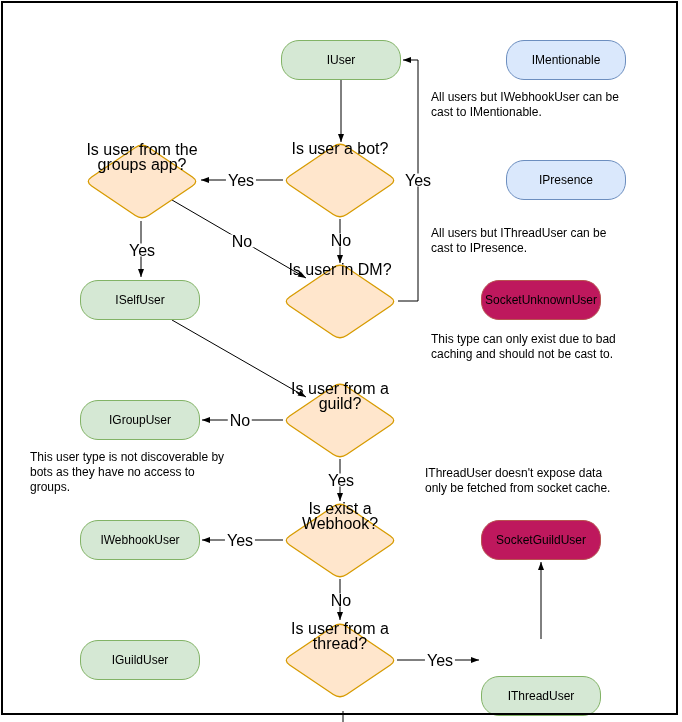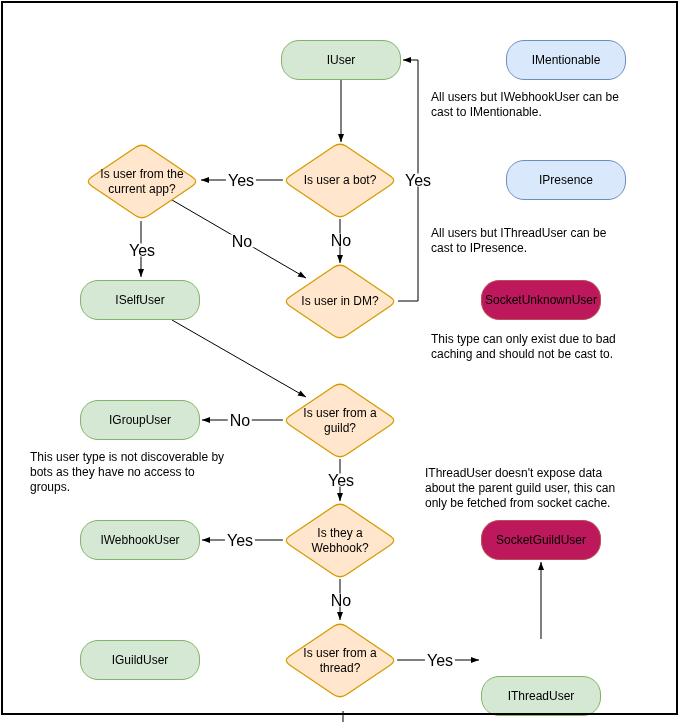--- a/index.html
+++ b/index.html
@@ -17,22 +17,22 @@
     border-radius:18px; display:flex; align-items:center; justify-content:center;
     font-size:12px; text-align:center;
   }
   .node.green { background:#d5e8d4; border:1.3px solid #82b366; }
   .node.blue  { background:#dae8fc; border:1.3px solid #6c8ebf;margin-left:25px; }
   .node.red   { background:#be185d; border:1.3px solid #b85450; }
   .diamond { position:absolute; width:116px; height:79px; }
   .diamond svg { position:absolute; left:0; top:0; }
   .dlabel {
     position:absolute; left:0; top:0; width:116px; height:79px;
-    display:flex; flex-direction:column; align-items:center; justify-content:center;
-    font-size:12px; line-height:15px; text-align:center;
+    display:flex; flex-direction:column; align-items:center; 
+    font-size:16px; line-height:15px; text-align:center;
   }
   .note {
     position:absolute; font-size:12px; line-height:15px; text-align:left;
   }
   .elabel {
     position:absolute; transform:translate(-50%,-50%); background:#ffffff;
     font-size:16px; line-height:13px; padding:0 2px; white-space:nowrap;
   }
 </style>
 </head>
@@ -70,21 +70,21 @@
     <div>Is user a bot?</div>
   </div>
 </div>
 
 <div class="diamond" style="left:84px;top:142px">
   <svg viewBox="0 0 116 79" width="116" height="79">
     <path d="M64.63 5.48 L108.37 35.02 Q115 39.5 108.37 43.98 L64.63 73.52 Q58 78 51.37 73.52 L7.63 43.98 Q1 39.5 7.63 35.02 L51.37 5.48 Q58 1 64.63 5.48 Z" fill="#ffe6cc" stroke="#d79b00" stroke-width="1.3"></path>
   </svg>
   <div class="dlabel">
     <div>Is user from the</div>
-    <div>current app?</div>
+    <div>groups app?</div>
   </div>
 </div>
 
 <div class="diamond" style="left:282px;top:262px">
   <svg viewBox="0 0 116 79" width="116" height="79">
     <path d="M64.63 5.48 L108.37 35.02 Q115 39.5 108.37 43.98 L64.63 73.52 Q58 78 51.37 73.52 L7.63 43.98 Q1 39.5 7.63 35.02 L51.37 5.48 Q58 1 64.63 5.48 Z" fill="#ffe6cc" stroke="#d79b00" stroke-width="1.3"></path>
   </svg>
   <div class="dlabel">
     <div>Is user in DM?</div>
   </div>
@@ -98,21 +98,21 @@
     <div>Is user from a</div>
     <div>guild?</div>
   </div>
 </div>
 
 <div class="diamond" style="left:282px;top:501px">
   <svg viewBox="0 0 116 79" width="116" height="79">
     <path d="M64.63 5.48 L108.37 35.02 Q115 39.5 108.37 43.98 L64.63 73.52 Q58 78 51.37 73.52 L7.63 43.98 Q1 39.5 7.63 35.02 L51.37 5.48 Q58 1 64.63 5.48 Z" fill="#ffe6cc" stroke="#d79b00" stroke-width="1.3"></path>
   </svg>
   <div class="dlabel">
-    <div>Is they a</div>
+    <div>Is exist a</div>
     <div>Webhook?</div>
   </div>
 </div>
 
 <div class="diamond" style="left:282px;top:621px">
   <svg viewBox="0 0 116 79" width="116" height="79">
     <path d="M64.63 5.48 L108.37 35.02 Q115 39.5 108.37 43.98 L64.63 73.52 Q58 78 51.37 73.52 L7.63 43.98 Q1 39.5 7.63 35.02 L51.37 5.48 Q58 1 64.63 5.48 Z" fill="#ffe6cc" stroke="#d79b00" stroke-width="1.3"></path>
   </svg>
   <div class="dlabel">
     <div>Is user from a</div>
@@ -154,17 +154,16 @@
   <div>This type can only exist due to bad</div>
   <div>caching and should not be cast to.</div>
 </div>
 <div class="note" style="left:30px;top:450px;width:220px">
   <div>This user type is not discoverable by</div>
   <div>bots as they have no access to</div>
   <div>groups.</div>
 </div>
 <div class="note" style="left:425px;top:466px;width:230px">
   <div>IThreadUser doesn't expose data</div>
-  <div>about the parent guild user, this can</div>
   <div>only be fetched from socket cache.</div>
 </div>
 
 <div class="frame"></div>
 
 </body></html>

